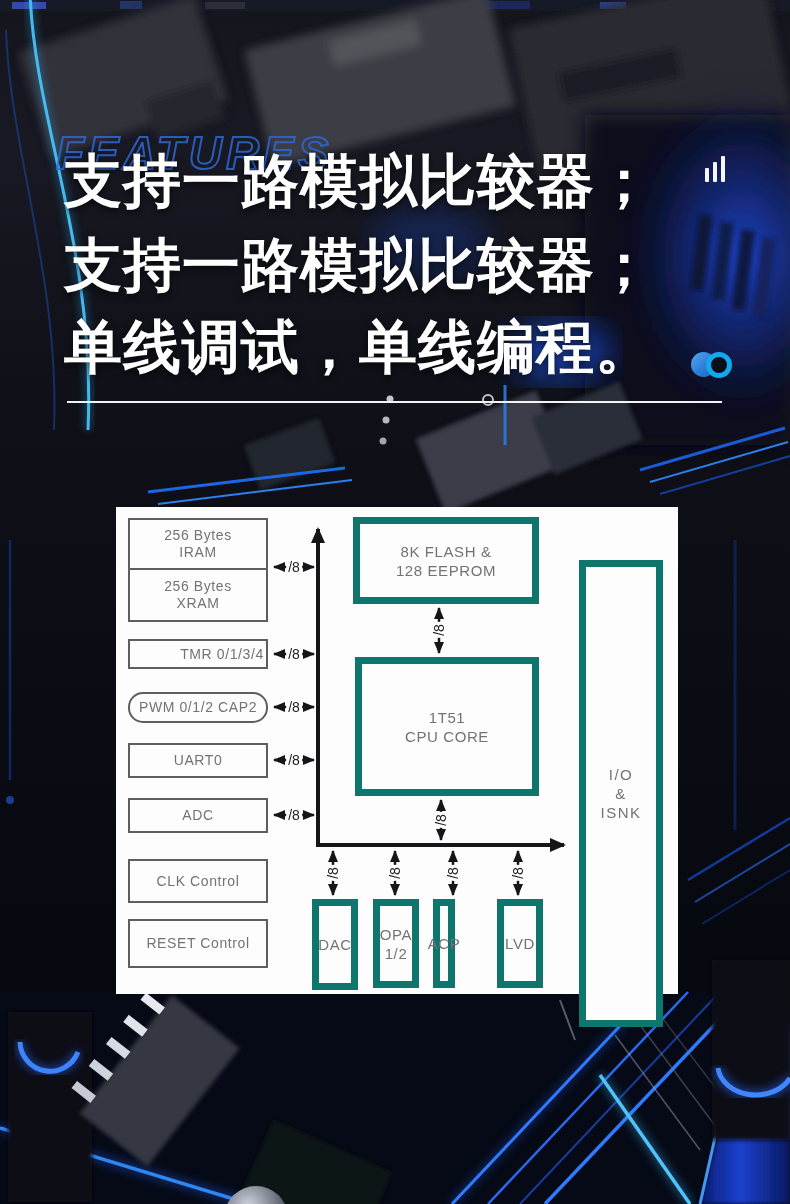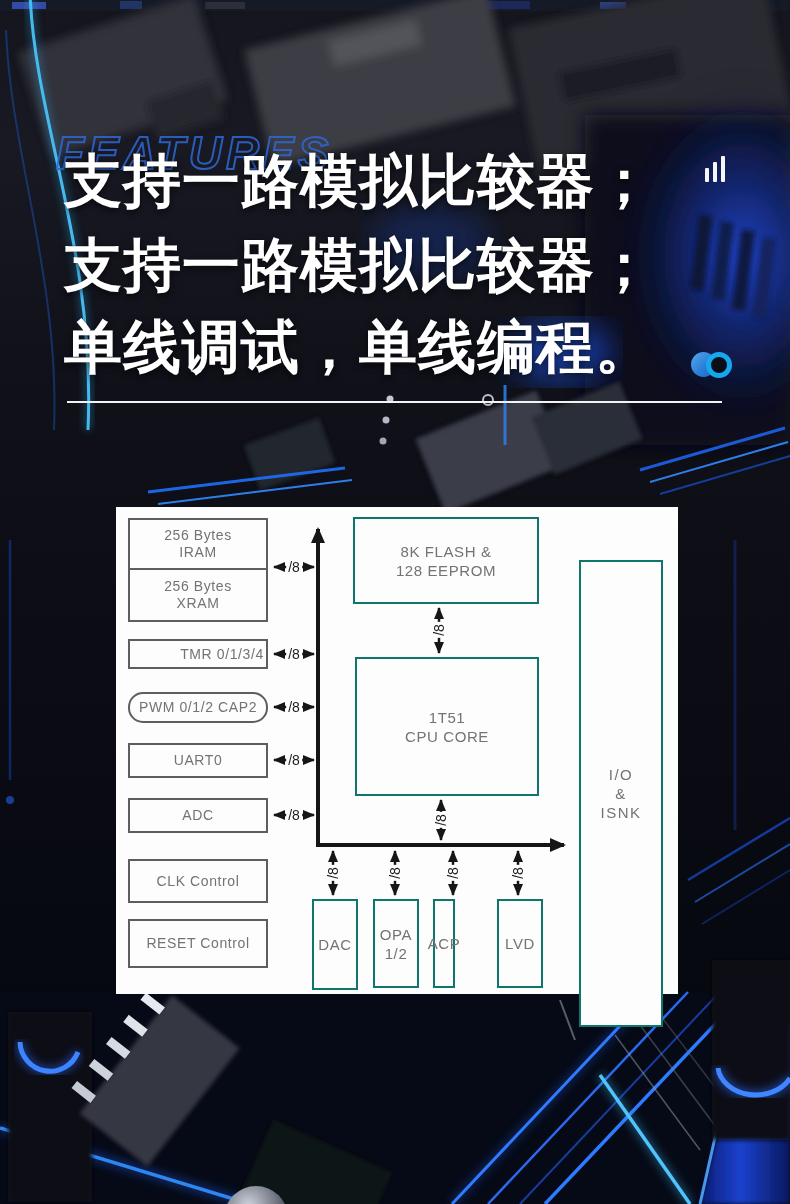--- a/index.html
+++ b/index.html
@@ -39,21 +39,21 @@
     border:5px solid #14a9ef;background:#0a0e19;
   }
   .divider{position:absolute;left:67px;top:401px;width:655px;height:2px;background:#f2f3f5;z-index:2;}
   
   .panel{position:absolute;left:116px;top:507px;width:562px;height:487px;background:#fdfdfd;z-index:3;}
   .blk{
     position:absolute;box-sizing:border-box;border:2px solid #5e5e60;background:#fdfdfd;
     display:flex;align-items:center;justify-content:center;text-align:center;
     font-size:14px;line-height:17px;color:#737373;letter-spacing:0.6px;white-space:pre-line;
   }
-  .blk.core{border:2px solid #0f766e;font-size:15px;line-height:19px;}
+  .blk.core{border:7px solid #0f766e;font-size:15px;line-height:19px;}
   .arrows{position:absolute;left:0;top:0;}
   .bus8{
     position:absolute;transform:translate(-50%,-50%);
     background:#fdfdfd;padding:0 2px;font-size:14px;color:#1c1c1e;letter-spacing:0;
     line-height:15px;z-index:4;
   }
   .bus8.v{transform:translate(-50%,-50%) rotate(-90deg);}
   
   .b-iram {left:12px;top:11px;width:140px;height:52px;}
   .b-xram {left:12px;top:61px;width:140px;height:54px;}

